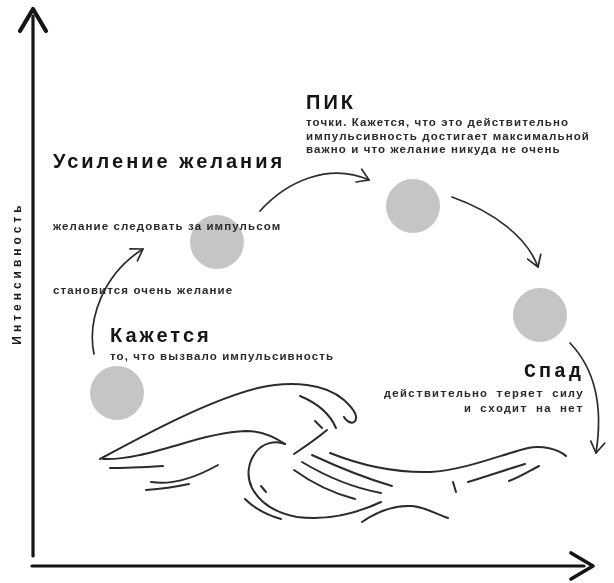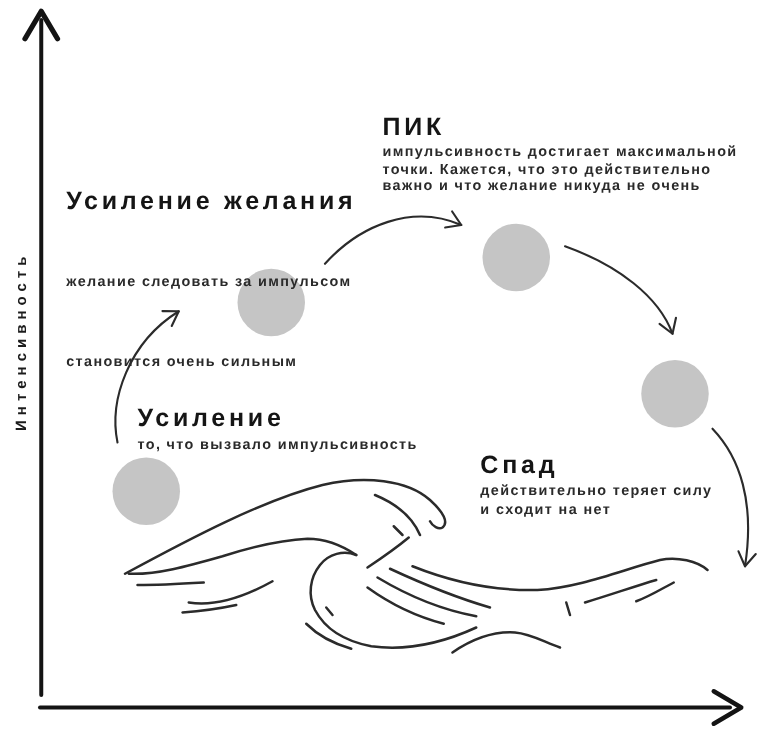--- a/index.html
+++ b/index.html
@@ -21,21 +21,21 @@
     font-size:11.5px;font-weight:600;letter-spacing:1.1px;
     color:#2a2a2a;margin-top:4px;
   }
   .stage-desc span{display:block;}
   #block-desire{left:53px;top:151px;}
   #block-desire .stage-desc span{line-height:15.5px;margin-top:48px;}
   #block-peak{left:306px;top:92px;}
   #block-peak .stage-desc span{line-height:13.5px;}
   #block-trigger{left:110px;top:325px;}
   #block-trigger .stage-desc span{line-height:14px;}
-  #block-decline{right:44px;top:362px;}
+  #block-decline{right:30px;top:362px;text-align:right;font-family:Liberation Mono, monospace;}
   #block-decline .stage-desc span{line-height:15px;}
   #y-axis-label{
     left:-68px;top:266px;width:170px;text-align:center;
     transform:rotate(-90deg);transform-origin:center;
     font-size:12px;font-weight:600;letter-spacing:4px;color:#1b1b1b;
     white-space:nowrap;
   }
 </style>
 </head>
 <body>
@@ -99,35 +99,35 @@
       <path d="M 362 522 C 378 511 396 505 412 506 C 425 507 436 514 448 518"></path>
     </g>
   </svg>
 
   <div class="txt" id="y-axis-label">Интенсивность</div>
 
   <div class="txt" id="block-desire">
     <div class="stage-title">Усиление желания</div>
     <div class="stage-desc">
       <span>желание следовать за импульсом</span>
-      <span>становится очень сильным</span>
+      <span>становится очень желание</span>
     </div>
   </div>
 
   <div class="txt" id="block-peak">
     <div class="stage-title">ПИК</div>
     <div class="stage-desc">
+      <span>точки. Кажется, что это действительно</span>
       <span>импульсивность достигает максимальной</span>
-      <span>точки. Кажется, что это действительно</span>
       <span>важно и что желание никуда не очень</span>
     </div>
   </div>
 
   <div class="txt" id="block-trigger">
-    <div class="stage-title">Усиление</div>
+    <div class="stage-title">Кажется</div>
     <div class="stage-desc">
       <span>то, что вызвало импульсивность</span>
     </div>
   </div>
 
   <div class="txt" id="block-decline">
     <div class="stage-title">Спад</div>
     <div class="stage-desc">
       <span>действительно теряет силу</span>
       <span>и сходит на нет</span>

